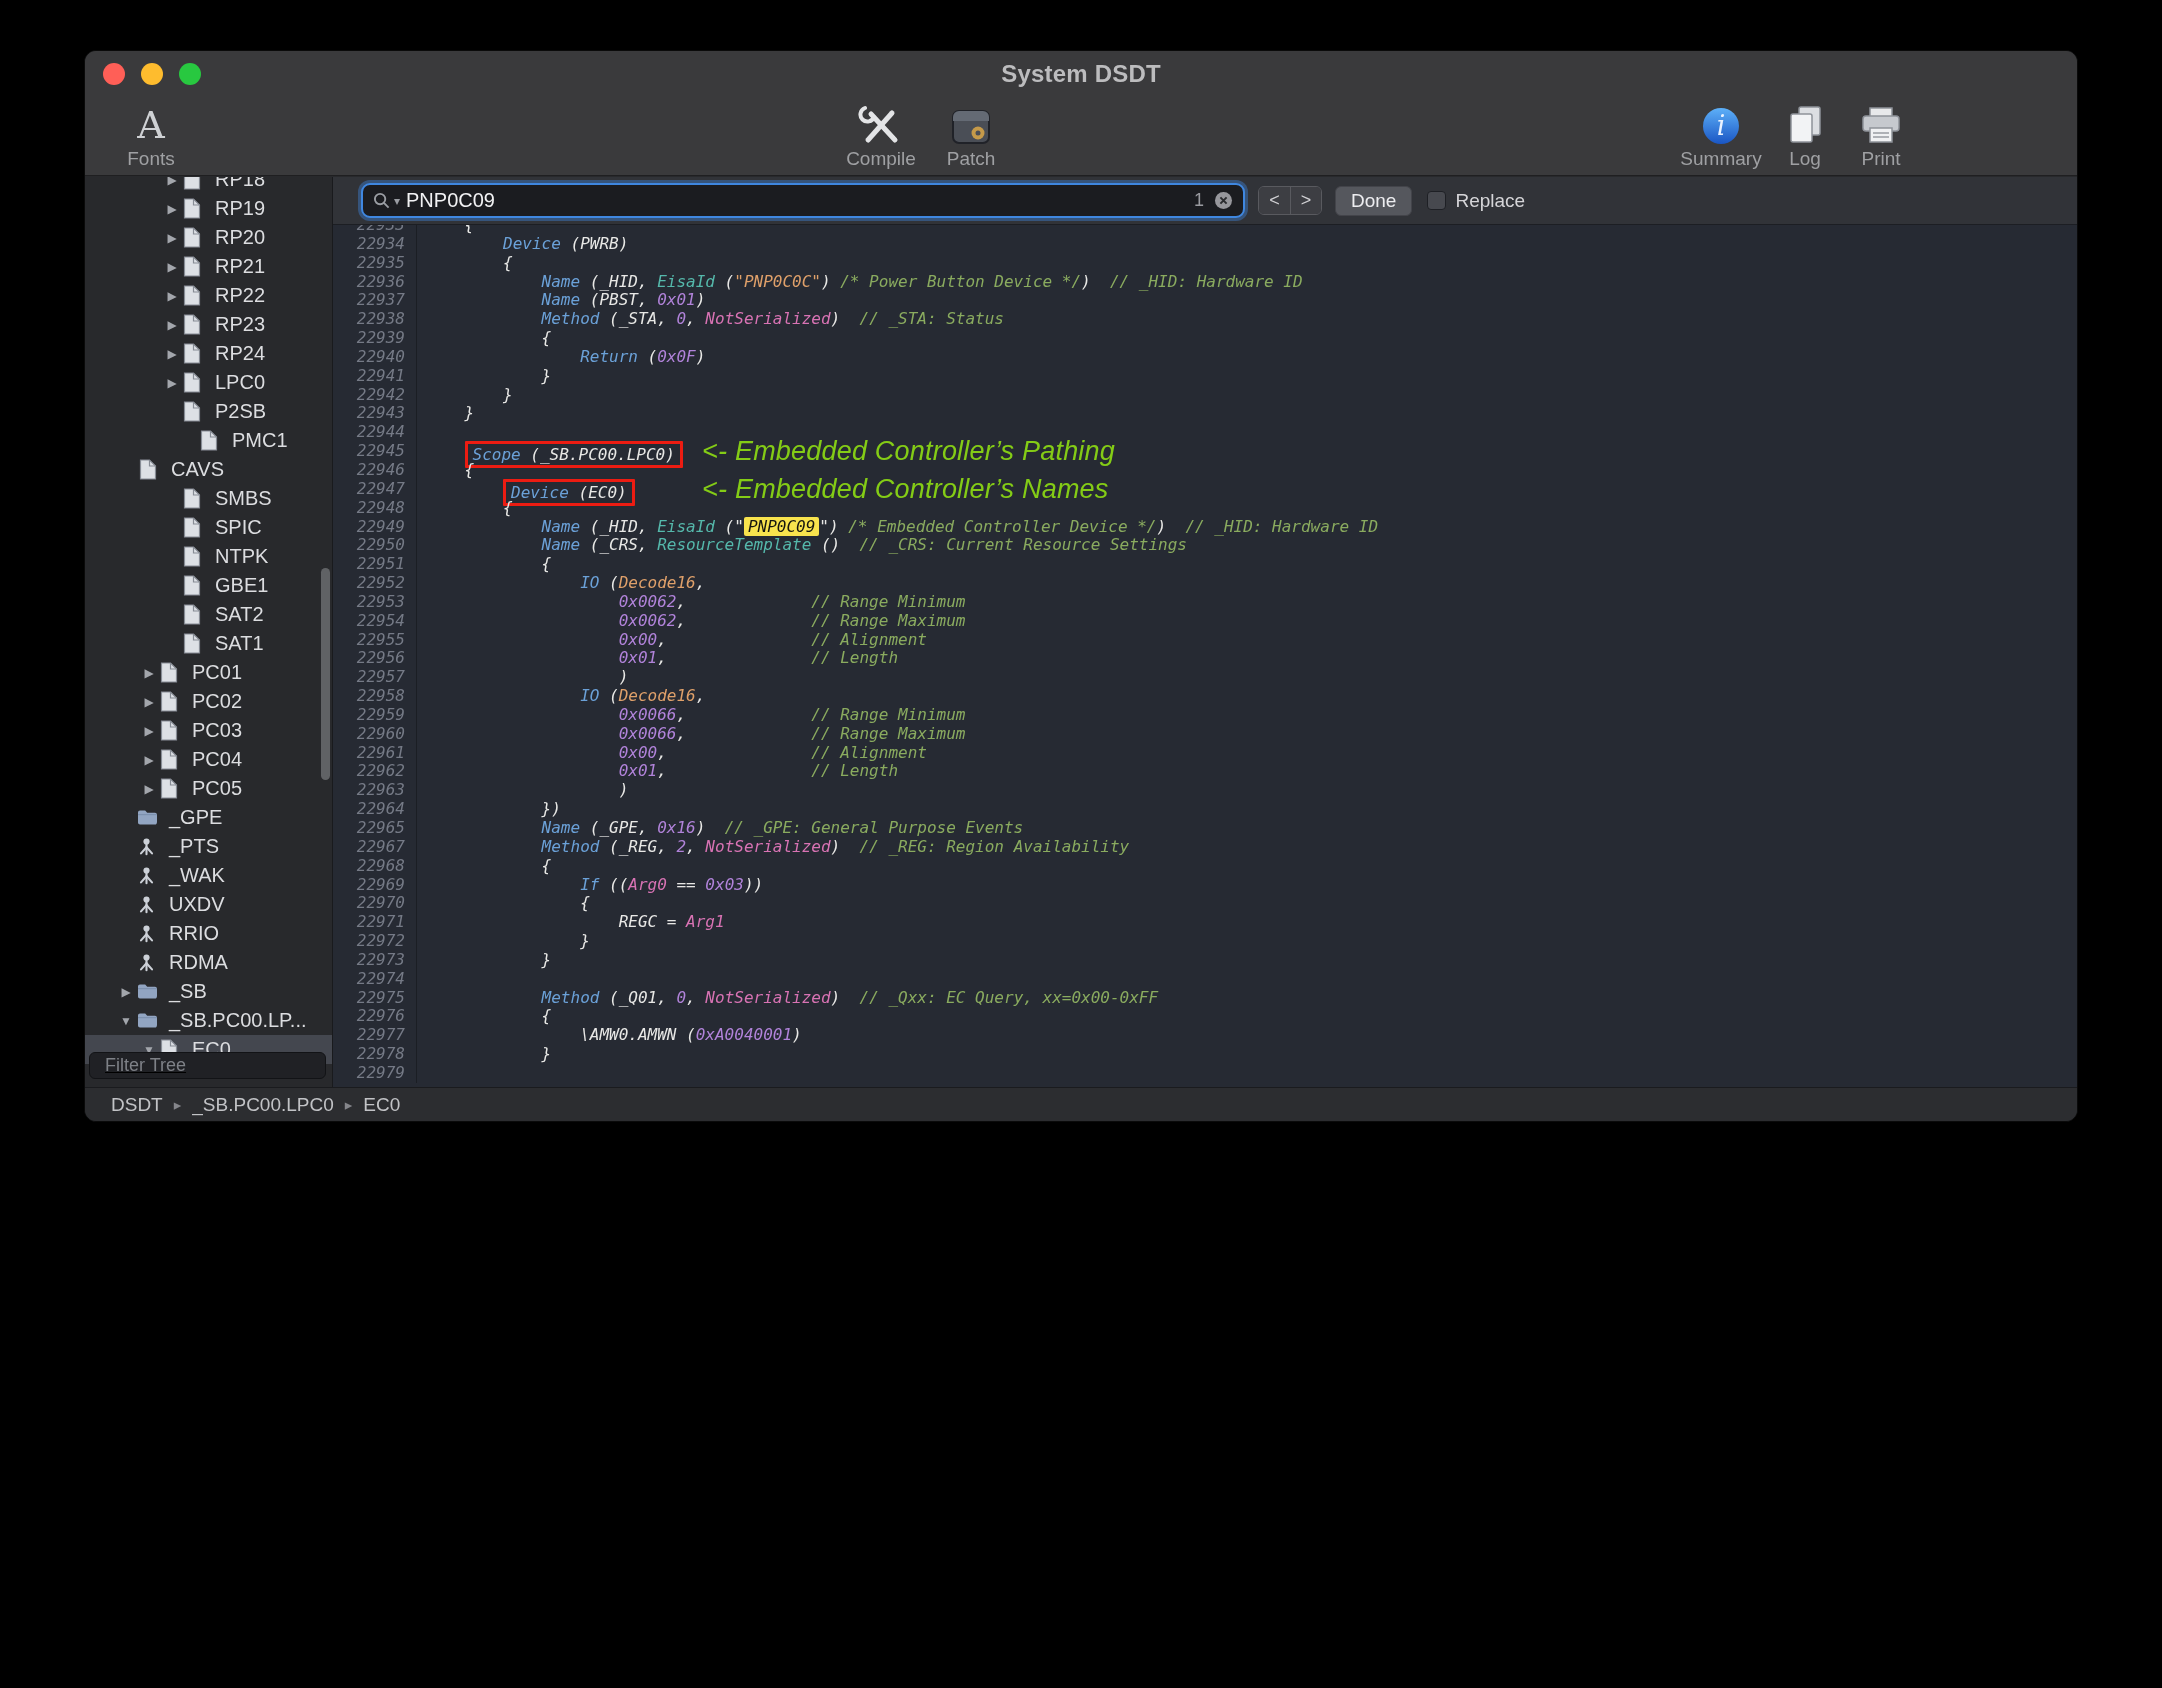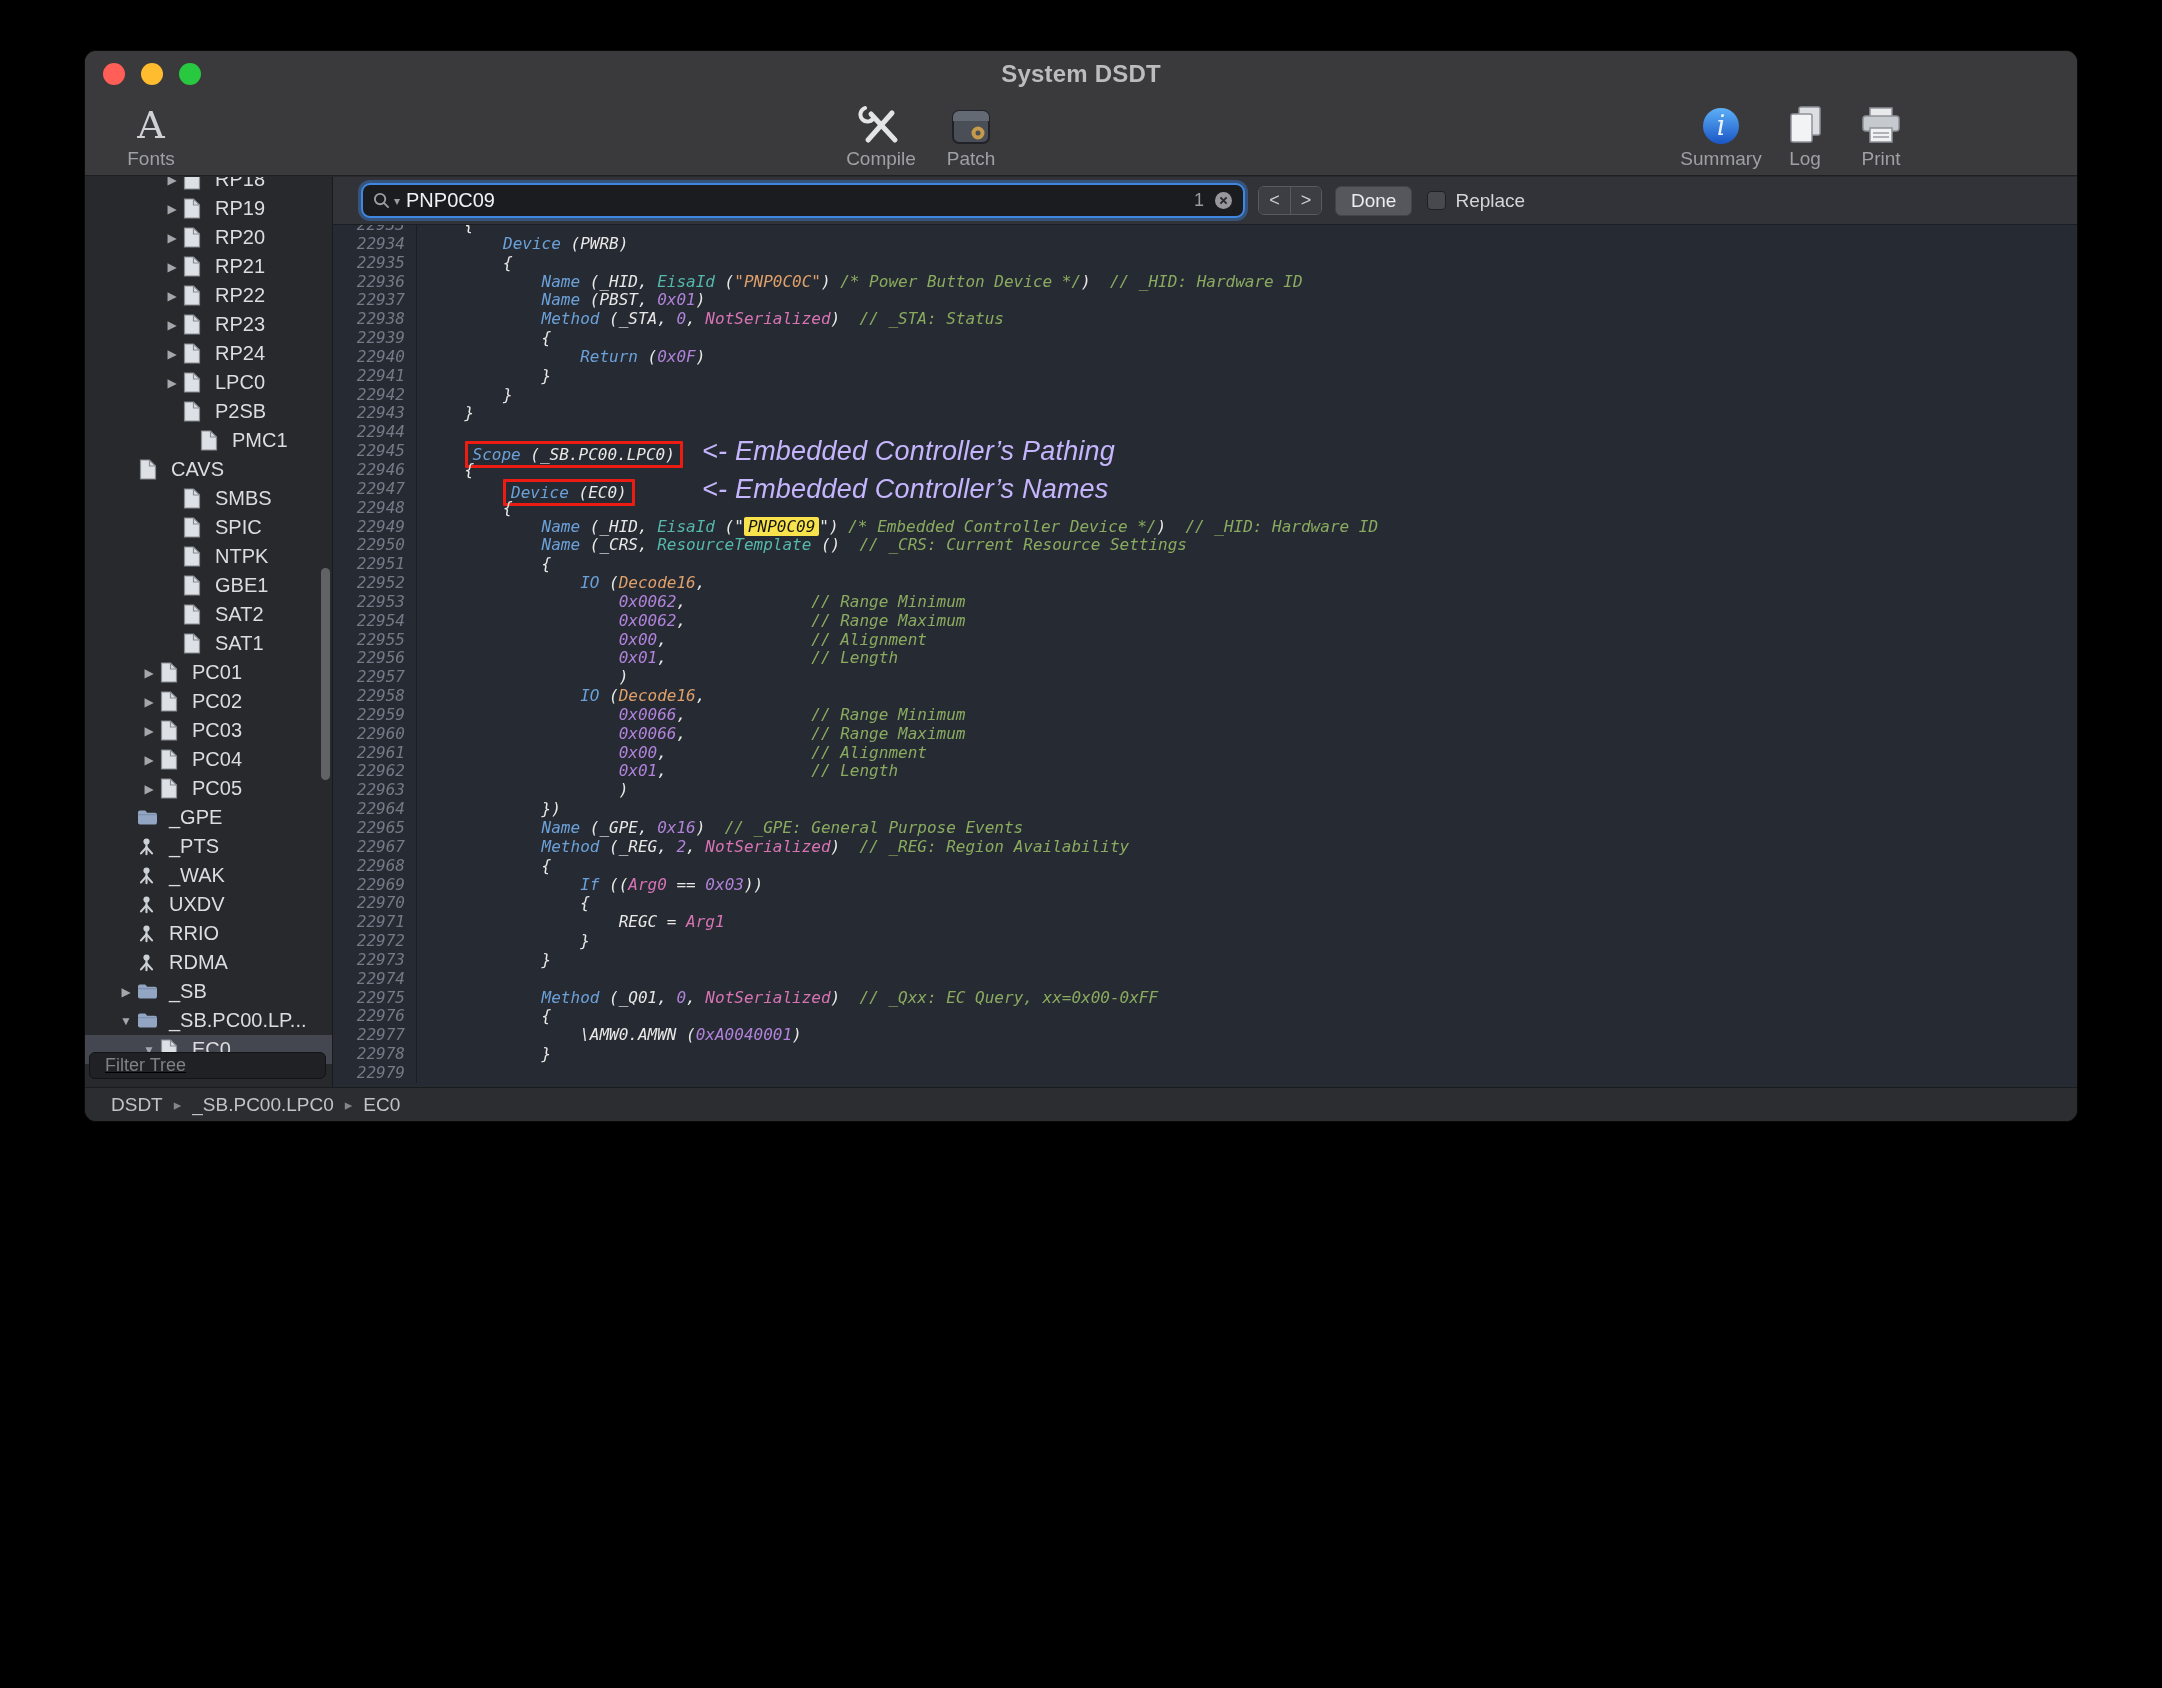--- a/index.html
+++ b/index.html
@@ -74,21 +74,21 @@
   .code { white-space:pre; padding-left:9px; }
   .tk-p  { color:#e8e8e6; }
   .tk-kw { color:#6ba1d8; }
   .tk-ty { color:#55b8ab; }
   .tk-st { color:#dfa06a; }
   .tk-nu { color:#b183da; }
   .tk-sp { color:#d873b4; }
   .tk-co { color:#8aab5f; }
   .tk-hl { background:#f8e34d; color:#16160f; border-radius:2px; padding:0 4px; }
   .red-box { border:3px solid #ec1c12; padding:1px 5px; border-radius:1px; }
-  .tk-ann { font-family:"Liberation Sans",sans-serif; font-size:27px; color:#c4b5fd; letter-spacing:.2px; }
+  .tk-ann { font-family:"Liberation Sans",sans-serif; font-size:27px; color:#84cc16; letter-spacing:.2px; }
 
   
   .statusbar { position:absolute; bottom:0; left:0; right:0; height:34px; background:#2c2d30;
                border-top:1px solid #1a1b1e; display:flex; align-items:center; padding-left:26px;
                font-size:19px; color:#c2c3c6; gap:11px;text-align:center; }
   .crumb-sep { color:#85868b; font-size:15px; }
 </style>
 </head>
 <body>
 

